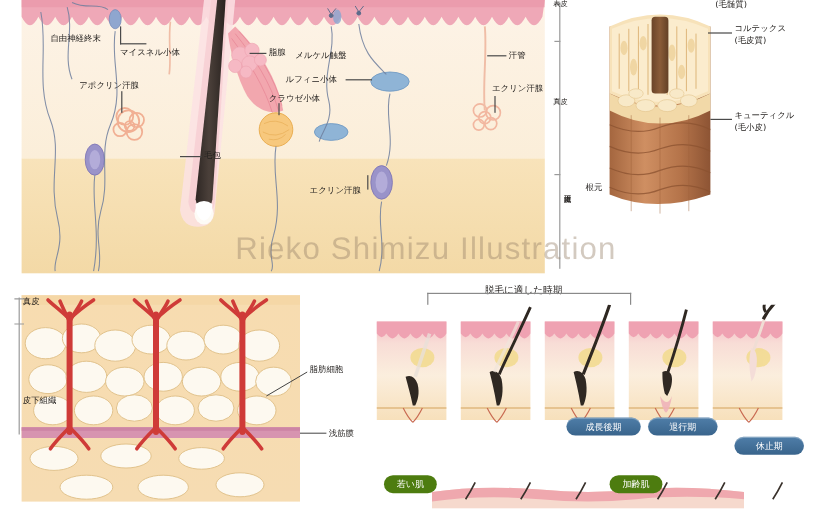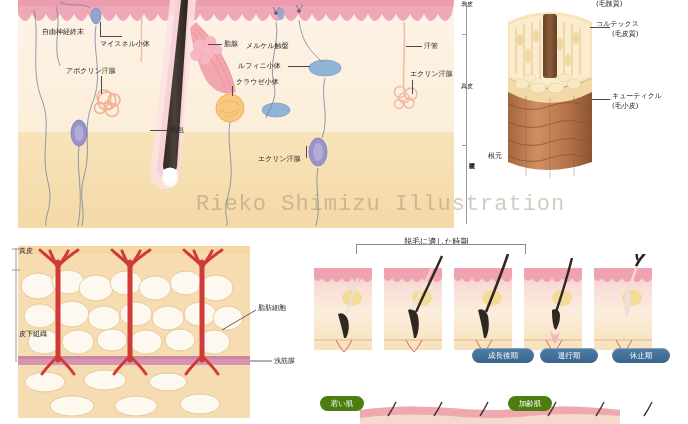--- a/index.html
+++ b/index.html
@@ -6,22 +6,22 @@
   body{width:688px;height:424px;position:relative;overflow:hidden;
        font-family:"DejaVu Sans","Liberation Sans",sans-serif;color:#2b2b2b;}
   .panel{position:absolute;}
   .lbl{position:absolute;font-size:7px;line-height:1.25;white-space:nowrap;color:#24211f;}
   .lbl.sm{font-size:6px;}
   .lbl.vert{writing-mode:vertical-rl;text-orientation:upright;white-space:normal;}
   .leader{position:absolute;background:#4a4a4a;}
   .hline{height:1px;}
   .vline{width:1px;}
   svg{display:block;}
-  .wmark{position:absolute;left:196px;top:192px;font-size:22px;letter-spacing:1px;
-         color:rgba(150,128,104,.42);font-family:Liberation Mono, monospace;
+  .wmark{position:absolute;left:196px;top:192px;font-size:26px;letter-spacing:1px;
+         color:rgba(150,128,104,.42);font-family:Liberation Sans, sans-serif;
          pointer-events:none;}
   .stage-pill{position:absolute;height:15px;border-radius:8px;
       background:linear-gradient(180deg,#4f7ea8 0%,#39648c 100%);
       color:#fff;font-size:7.5px;display:flex;align-items:center;justify-content:center;
       box-shadow:inset 0 1px 0 rgba(255,255,255,.3);}
   .badge{position:absolute;border-radius:9px;background:#4d7c0f;color:#fff;
       font-size:7.5px;display:flex;align-items:center;justify-content:center;height:15px;}
   .axis{position:absolute;background:#9a9a9a;width:1px;}
   .tick{position:absolute;background:#9a9a9a;height:1px;width:5px;}
   .brk{position:absolute;border:1px solid #8a8a8a;border-bottom:none;}
@@ -141,21 +141,21 @@
     </g>
   </svg>
 
   <div class="lbl" style="left:42px;top:28px;">自由神経終末</div>
   <div class="lbl" style="left:84px;top:40px;margin-left:16px;">マイスネル小体</div>
   <div class="lbl" style="left:66px;top:67px;">アポクリン汗腺</div>
   <div class="lbl" style="left:224px;top:40px;">脂腺</div>
   <div class="lbl" style="left:170px;top:126px;">毛包</div>
   <div class="lbl" style="left:246px;top:42px;">メルケル触盤</div>
   <div class="lbl" style="left:238px;top:62px;">ルフィニ小体</div>
-  <div class="lbl" style="left:236px;top:78px;">クラウゼ小体</div>
+  <div class="lbl" style="left:224px;top:78px;">クラウゼ小体</div>
   <div class="lbl" style="left:258px;top:155px;">エクリン汗腺</div>
   <div class="lbl" style="left:424px;top:42px;">汗管</div>
   <div class="lbl" style="left:410px;top:70px;">エクリン汗腺</div>
 
   <div class="leader hline" style="left:100px;top:36px;width:22px;"></div>
   <div class="leader vline" style="left:100px;top:22px;height:15px;"></div>
   <div class="leader vline" style="left:101px;top:76px;height:18px;"></div>
   <div class="leader hline" style="left:208px;top:44px;width:14px;"></div>
   <div class="leader hline" style="left:150px;top:130px;width:18px;"></div>
   <div class="leader hline" style="left:288px;top:66px;width:22px;"></div>
@@ -233,21 +233,21 @@
       <path d="M8,156 q22,10 42,2 q22,-8 42,2"></path>
     </g>
     <g fill="none" stroke="#9d6038" stroke-width=".7" opacity=".55">
       <path d="M26,96 L26,176"></path>
         <path d="M50,98 L50,178"></path>
         <path d="M74,96 L74,176"></path>
     </g>
   </svg>
 
   <div class="lbl" style="left:96px;top:0px;">(毛髄質)</div>
-  <div class="lbl" style="left:96px;top:20px;">コルテックス</div>
+  <div class="lbl" style="left:112px;top:20px;">コルテックス</div>
   <div class="lbl" style="left:112px;top:30px;">(毛皮質)</div>
   <div class="lbl" style="left:112px;top:92px;">キューティクル</div>
   <div class="lbl" style="left:112px;top:102px;">(毛小皮)</div>
   <div class="leader hline" style="left:90px;top:27px;width:20px;"></div>
   <div class="leader hline" style="left:92px;top:99px;width:18px;"></div>
 </div>
 
 <div class="lbl" style="left:488px;top:152px;">根元</div>
 
 <div class="wmark">Rieko Shimizu Illustration</div>
@@ -412,21 +412,21 @@
     <path d="M336,12 C340,4 344,0 348,-4" stroke="#2f2822" stroke-width="2.6" fill="none"></path>
     <path d="M338,6 C334,0 340,-6 344,-10" stroke="#2f2822" stroke-width="2.4" fill="none"></path>
   </svg>
 
   <div class="stage-pill" style="left:172px;top:112px;width:62px;">
     <span>成長後期</span>
   </div>
   <div class="stage-pill" style="left:240px;top:112px;width:58px;">
     <span>退行期</span>
   </div>
-  <div class="stage-pill" style="left:312px;top:112px;width:58px;justify-content:center;">
+  <div class="stage-pill" style="left:312px;top:128px;width:58px;justify-content:center;">
     <span>休止期</span>
   </div>
 </div>
 
 <div class="panel" style="left:300px;top:386px;width:388px;height:38px;overflow:hidden;">
   <svg width="388" height="38" viewBox="0 0 388 38">
     <path d="M60,24 q40,-6 90,-2 q40,4 80,0 q40,-4 90,2 L320,38 L60,38 Z" fill="#f6d9cd"></path>
     <path d="M60,24 q40,-6 90,-2 q40,4 80,0 q40,-4 90,2 L320,30 q-50,-4 -90,0 q-40,4 -80,0 q-50,-4 -90,2 Z" fill="#efa8ae"></path>
     <g stroke="#3a322c" stroke-width="1.4" fill="none">
       <path d="M88,30 C92,24 94,20 96,16"></path>

